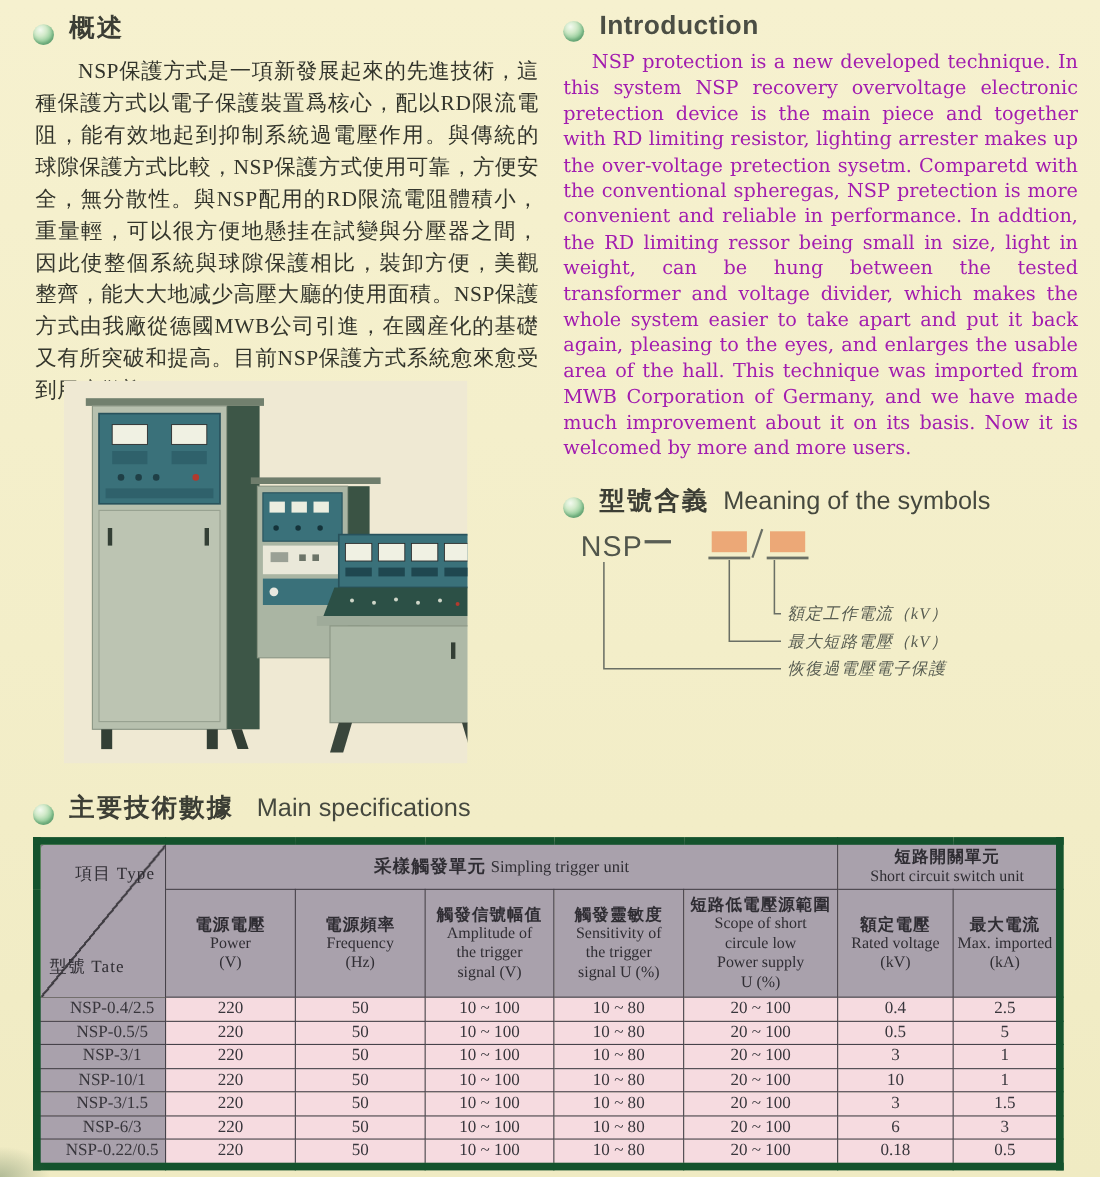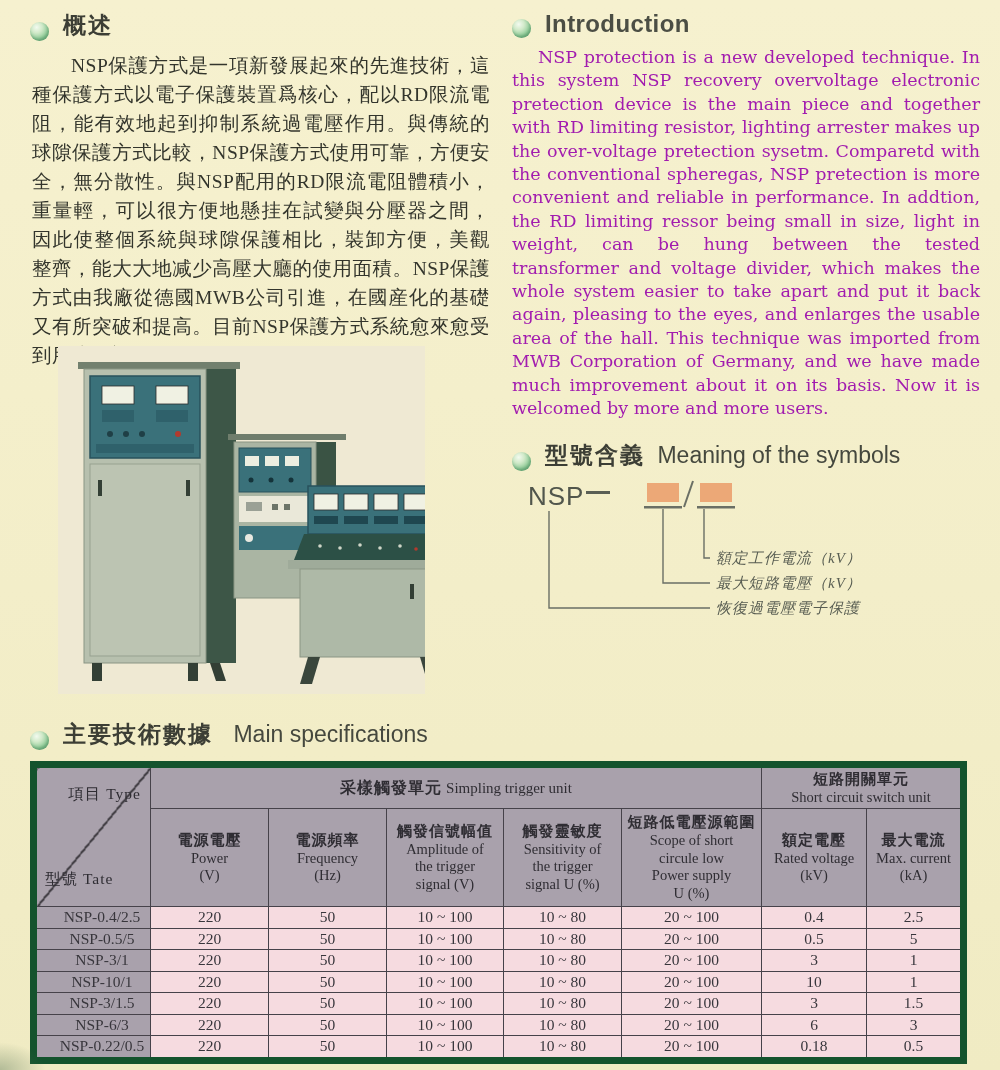--- a/index.html
+++ b/index.html
@@ -259,21 +259,21 @@
 Power supply
 U  (%)</div>
         </th>
         <th class="sub">
           <div class="zh">額定電壓</div>
             <div class="en">Rated voltage
 (kV)</div>
         </th>
         <th class="sub">
           <div class="zh">最大電流</div>
-            <div class="en">Max. current
+            <div class="en">Max. imported
 (kA)</div>
         </th>
       </tr>
     </thead>
     <tbody>
         <tr>
           <td class="model-col">NSP-0.4/2.5</td>
           <td>220</td>
           <td>50</td>
           <td>10 ~ 100</td>

